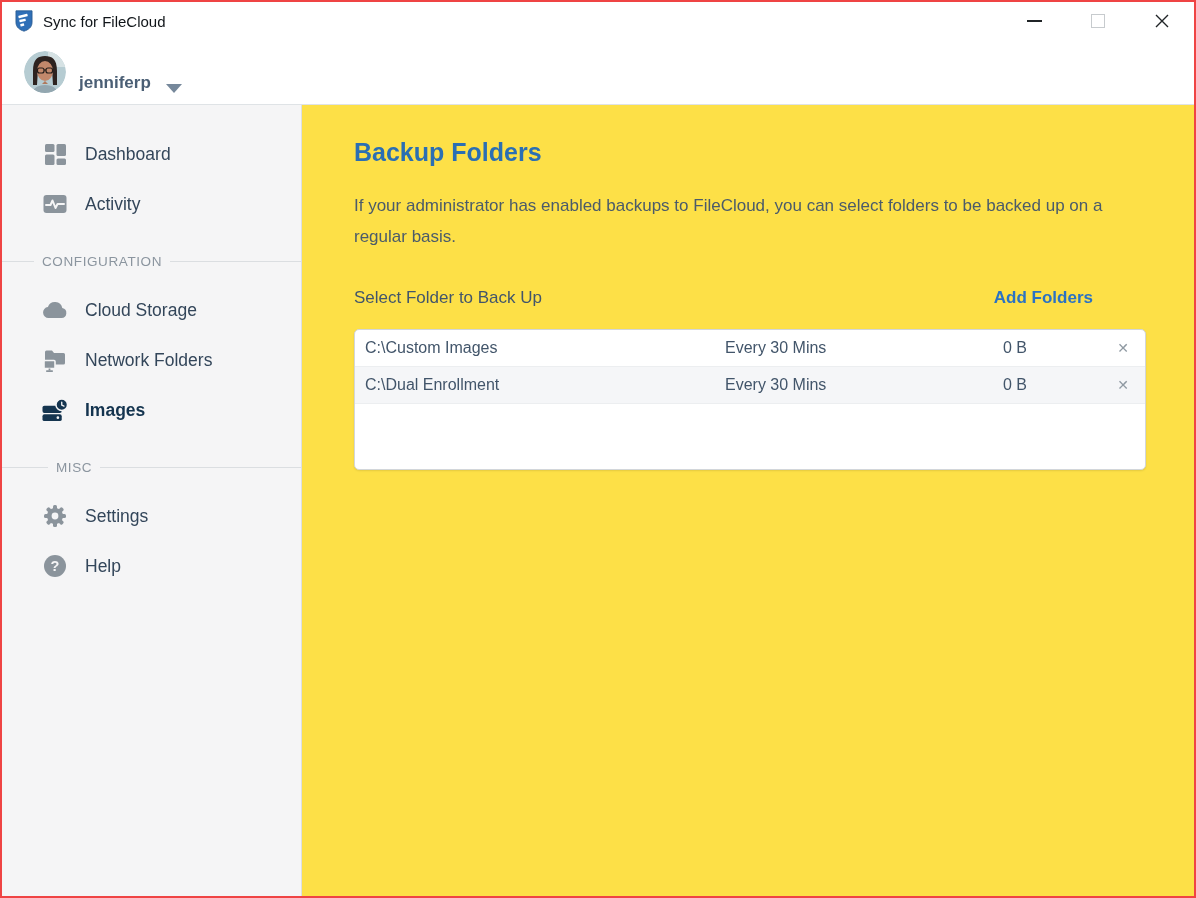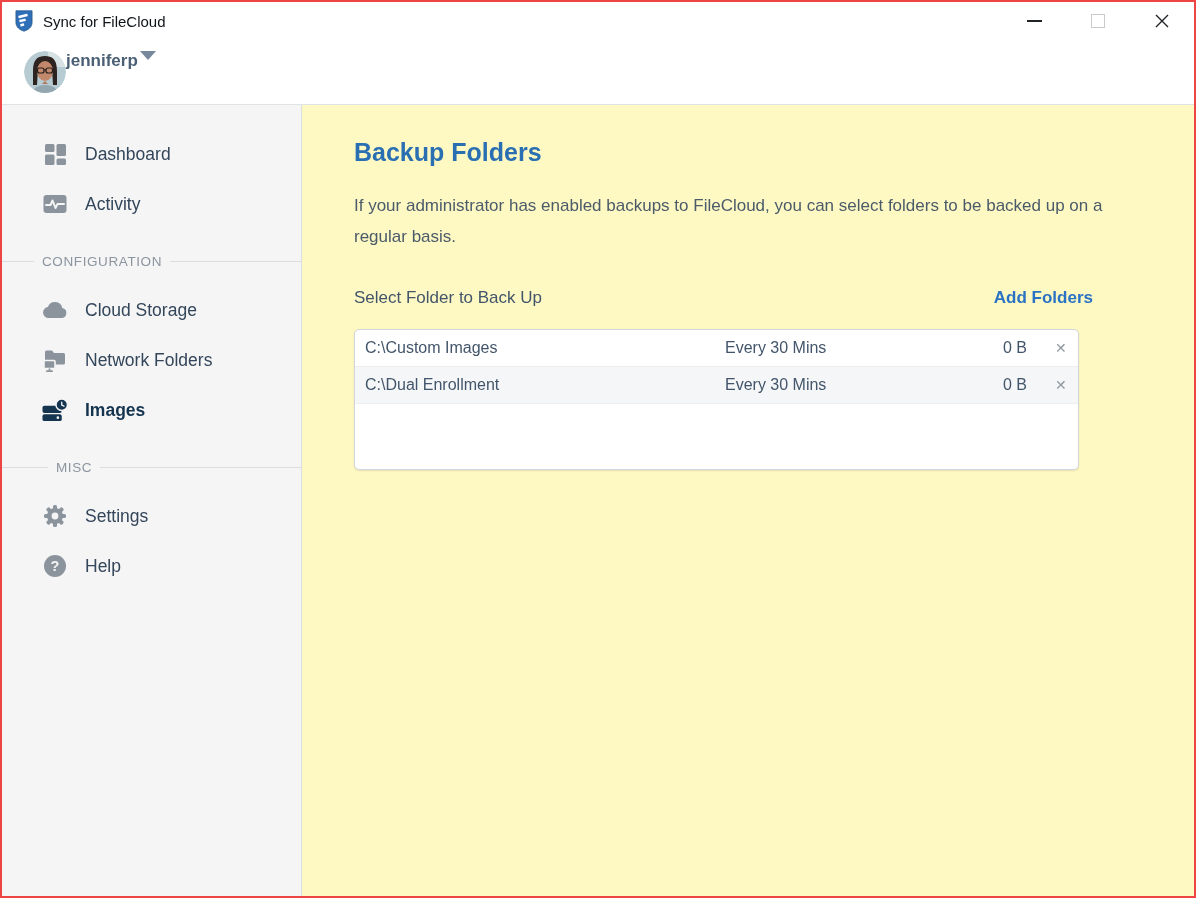--- a/index.html
+++ b/index.html
@@ -15,49 +15,49 @@
   .win-btn { width:64px; height:100%; display:flex; align-items:center; justify-content:center; cursor:pointer; }
   .min-glyph { width:15px; height:2px; background:#202427; }
   .max-glyph { width:14px; height:14px; border:1px solid #c7cbce; background:#fff; }
 
   
   .header { height:65px; flex:none; border-bottom:1px solid #dfe3e6; background:#fff;
             display:flex; align-items:center; justify-content:space-between; padding:0 26px 0 22px; }
   .logo { display:flex; align-items:center; gap:13px; }
   .logo-file { font-size:19px; letter-spacing:2.5px; color:#a6abb0; font-weight:400; }
   .logo-cloud { font-size:19px; letter-spacing:2.5px; color:#6e7378; font-weight:700; }
-  .user { display:flex; align-items:flex-start; cursor:pointer; }
+  .user { display:flex; align-items:flex-end; gap:13px; cursor:pointer; }
   .avatar { width:42px; height:42px; border-radius:50%; overflow:hidden; flex:none; }
   .username { font-size:17px; font-weight:700; color:#4b5f75; }
   .caret { width:0; height:0; border-left:8px solid transparent; border-right:8px solid transparent;
            border-top:9px solid #76889b; margin-left:2px; }
 
   
   .content { flex:1; display:flex; min-height:0; }
   .sidebar { width:300px; flex:none; background:#f5f5f6; border-right:1px solid #dcdfe2; padding-top:24px; }
-  .main { flex:1; background:#fef9c3; padding:33px 0 0 52px; }
+  .main { flex:1; background:#fde047; padding:33px 0 0 52px; }
 
   
   .nav-item { height:50px; display:flex; align-items:center; gap:17px; padding-left:40px;
               font-size:17.5px; color:#33465a; cursor:pointer; }
   .nav-item .ico { width:26px; flex:none; display:flex; justify-content:center; align-items:center; }
   .nav-item.active { font-weight:700; color:#14344f; }
   .section { display:flex; align-items:center; height:20px; margin:22px 0 14px;
              color:#8b959f; font-size:13.5px; letter-spacing:.6px; }
   .section::before { content:""; width:32px; height:1px; background:#dbdee1; margin-right:8px; flex:none; }
   .section.misc::before { width:46px; }
   .section::after { content:""; flex:1; height:1px; background:#dbdee1; margin-left:8px; }
 
   
   .page-title { font-size:25px; color:#2b6fb3; font-weight:600; margin-bottom:23px; }
   .desc { width:795px; font-size:17px; line-height:31px; color:#4b5b6a; margin-bottom:36px; }
   .select-row { width:790px; display:flex; align-items:center; justify-content:space-between; margin-bottom:21px; }
   .select-label { font-size:17px; color:#42556b; }
   .add-link { font-size:17px; color:#2a72c4; margin-right:51px; cursor:pointer;font-weight:bold; }
-  .folder-table { width:725px; min-height:141px; border:1px solid #d2d6da; border-radius:5px;
+  .folder-table { width:792px; min-height:141px; border:1px solid #d2d6da; border-radius:5px;
                   background:#fff; box-shadow:0 1px 2px rgba(0,0,0,0.10); overflow:hidden; }
   .frow { display:grid; grid-template-columns:360px 250px 80px 1fr; align-items:center;
           height:37px; padding-left:10px; font-size:16px; color:#42556a;
           border-bottom:1px solid #eceef0; }
   .frow.alt { background:#f5f6f8; }
   .cell-size { text-align:center; }
   .cell-remove { display:flex; justify-content:flex-end; padding-right:16px; }
   .remove-btn { color:#8f99a2; font-weight:700; font-size:14px; cursor:pointer; line-height:1; }
 </style>
 </head>

